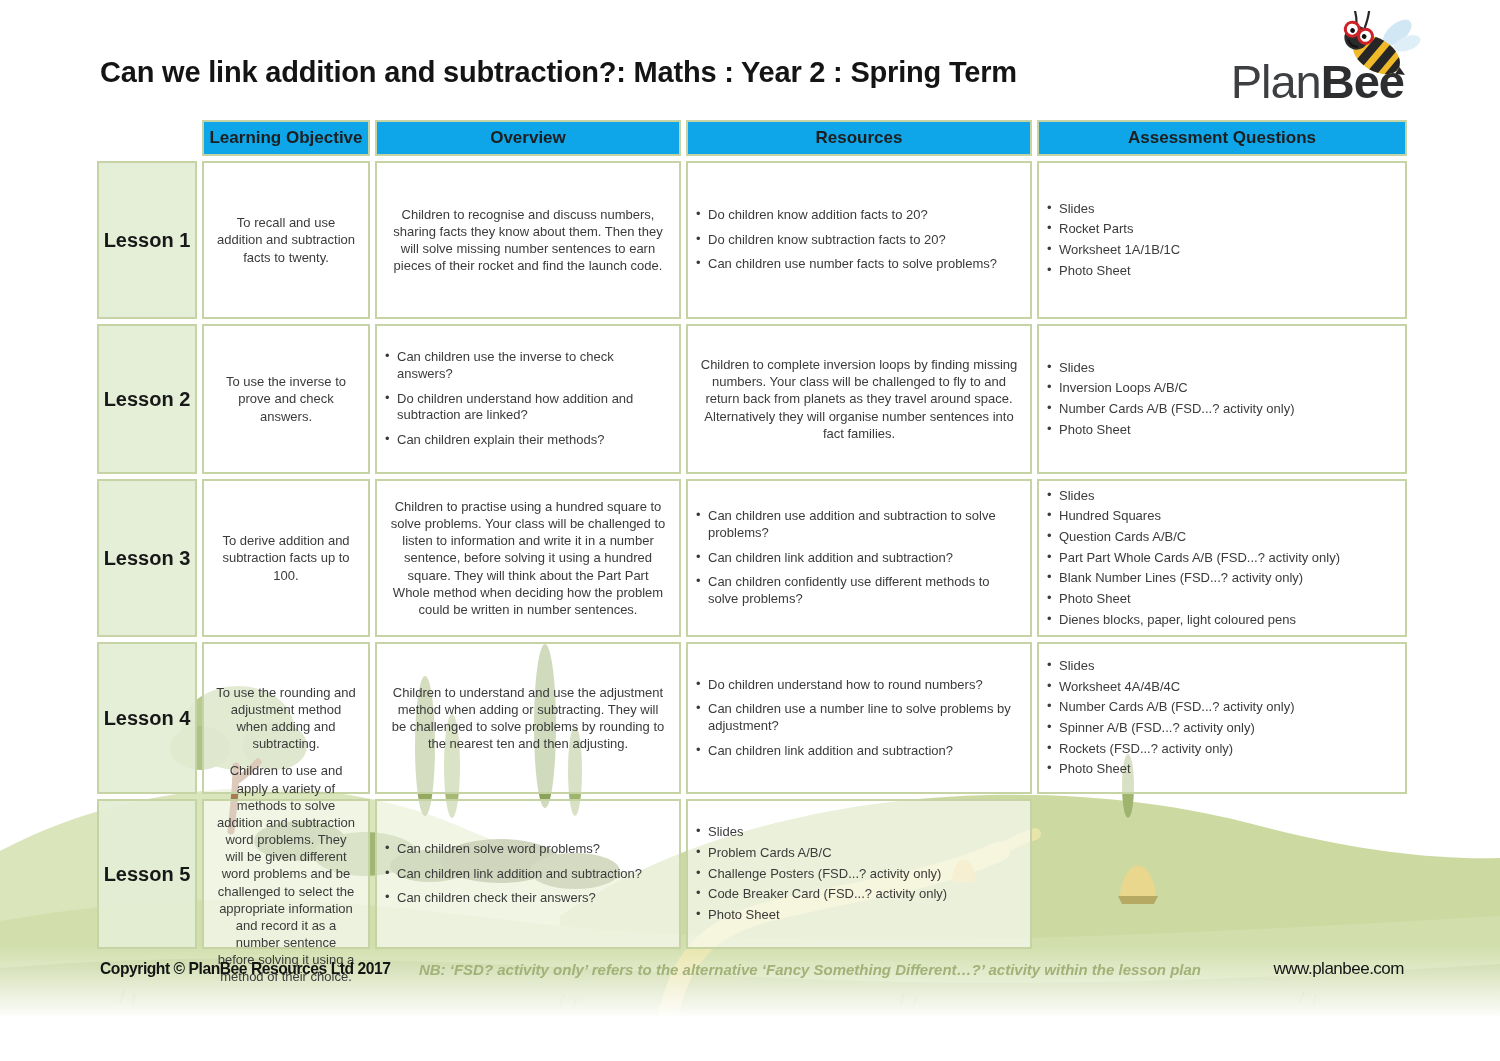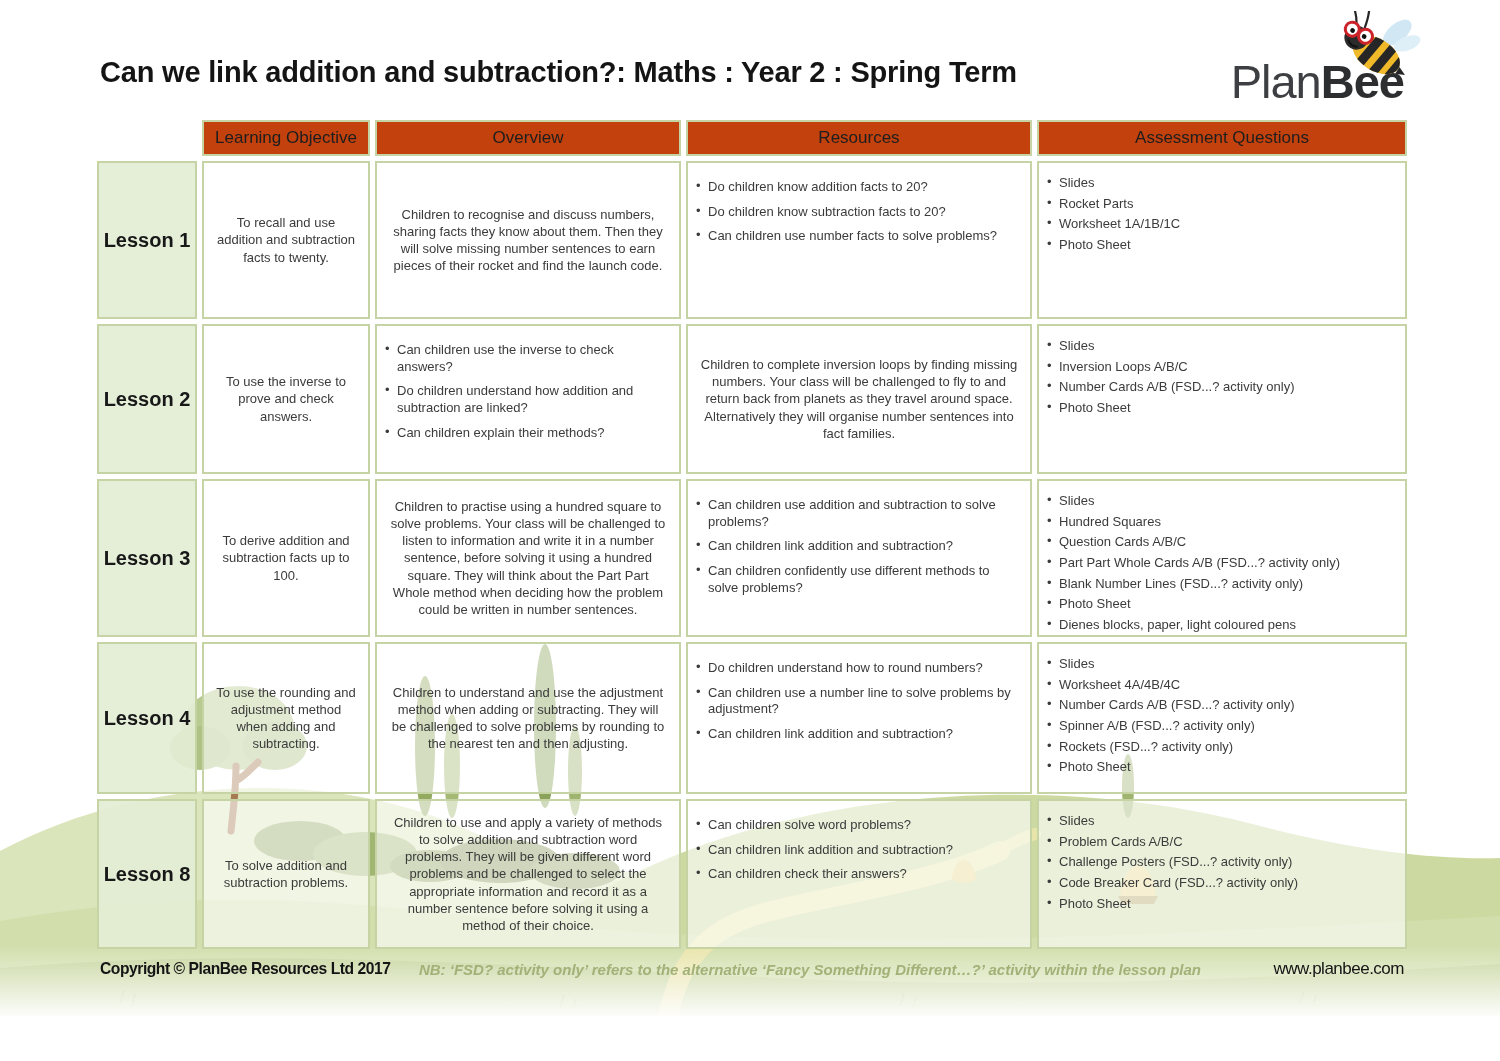--- a/index.html
+++ b/index.html
@@ -24,33 +24,33 @@
   .plan-table{
     position:absolute;left:97px;top:120px;z-index:2;
     display:grid;
     grid-template-columns:100px 168px 306px 346px 370px;
     grid-template-rows:36px 158px 150px 158px 152px 150px;
     column-gap:5px;row-gap:5px;
   }
   .cell{border:2px solid #c6d3a4;box-sizing:border-box;}
   .corner{border:none;background:transparent;}
   .head{
-    background:#c2410c;display:flex;align-items:center;justify-content:center;
-    font-weight:normal;font-size:17px;color:#1e1e1e;
+    background:#0ea5e9;display:flex;align-items:center;justify-content:center;
+    font-weight:bold;font-size:17px;color:#1e1e1e;
   }
   .lesson{
     background:rgba(227,238,213,0.92);display:flex;align-items:center;justify-content:center;
     font-weight:bold;font-size:20px;color:#181818;
   }
   .center-cell{
     background:rgba(255,255,255,0.6);display:flex;align-items:center;justify-content:center;
     text-align:center;font-size:13px;line-height:1.32;color:#3b3b3b;padding:8px 12px;
   }
   .list-cell{
-    background:rgba(255,255,255,0.6);display:flex;flex-direction:column;justify-content:flex-start;
+    background:rgba(255,255,255,0.6);display:flex;flex-direction:column;justify-content:center;
     font-size:13px;color:#3b3b3b;padding:8px 8px 8px 8px;
   }
   .list-cell ul{margin:0;padding:0;list-style:none;}
   .q-list li{position:relative;padding-left:12px;margin:8px 0;line-height:1.28;}
   .r-list li{position:relative;padding-left:12px;margin:4px 0;line-height:1.28;}
   .list-cell li::before{content:"\2022";position:absolute;left:0;top:-1px;color:#3b3b3b;}
   
   .footer{position:absolute;left:0;right:0;top:955px;height:36px;z-index:3;}
   .footer .copyright{
     position:absolute;left:100px;top:4px;font-size:17px;font-weight:bold;color:#141414;
@@ -237,22 +237,21 @@
     <ul class="r-list">
       <li>Slides</li>
       <li>Worksheet 4A/4B/4C</li>
       <li>Number Cards A/B (FSD...? activity only)</li>
       <li>Spinner A/B (FSD...? activity only)</li>
       <li>Rockets (FSD...? activity only)</li>
       <li>Photo Sheet</li>
     </ul>
   </div>
 
-  <div class="cell lesson">Lesson 8</div>
-  <div class="cell center-cell">To solve addition and subtraction problems.</div>
+  <div class="cell lesson">Lesson 5</div>
   <div class="cell center-cell">Children to use and apply a variety of methods to solve addition and subtraction word problems. They will be given different word problems and be challenged to select the appropriate information and record it as a number sentence before solving it using a method of their choice.</div>
   <div class="cell list-cell">
     <ul class="q-list">
       <li>Can children solve word problems?</li>
       <li>Can children link addition and subtraction?</li>
       <li>Can children check their answers?</li>
     </ul>
   </div>
   <div class="cell list-cell">
     <ul class="r-list">

